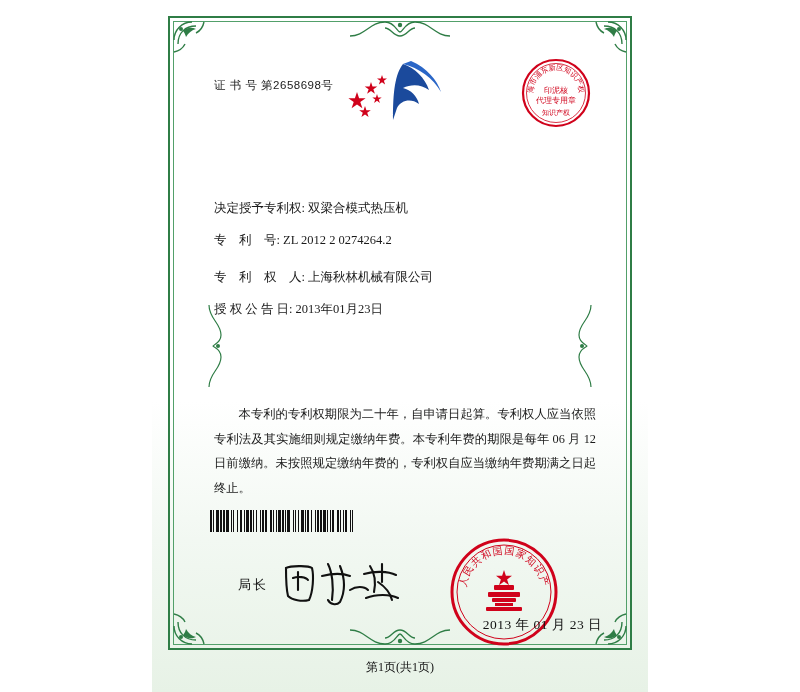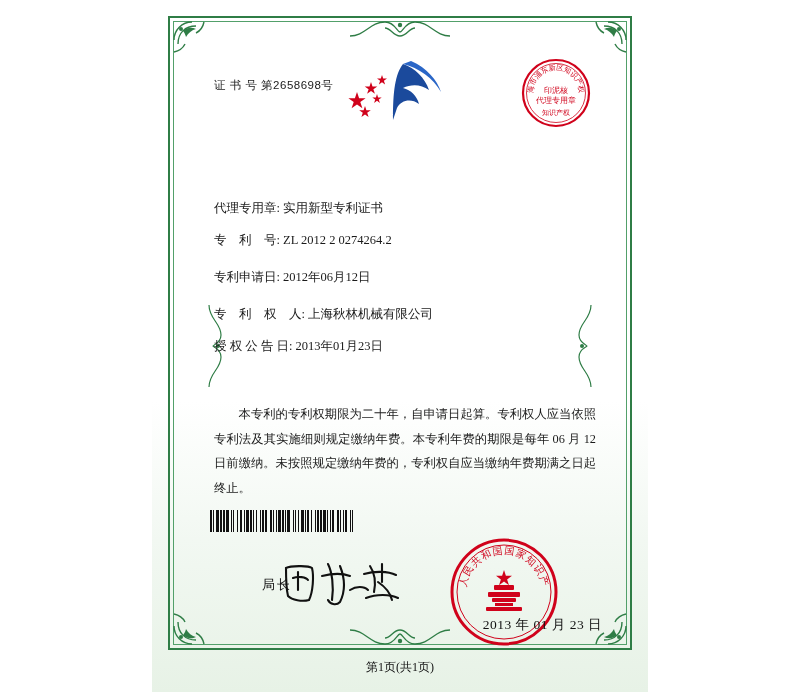--- a/index.html
+++ b/index.html
@@ -194,21 +194,20 @@
   }
 
   
   .sig-label {
     position: absolute;
     left: 86px;
     top: 576px;
     font-size: 13px;
     color: #111;
     letter-spacing: 2px;
-    margin-left: 24px;
   }
   .sig-mark {
     position: absolute;
     left: 126px;
     top: 556px;
     width: 130px;
     height: 58px;
   }
 
   
@@ -353,30 +352,26 @@
         </text>
         <text x="36" y="36" font-size="8" fill="#d0021b" text-anchor="middle" font-family="'DejaVu Serif',serif">印泥核</text>
         <text x="36" y="46" font-size="8" fill="#d0021b" text-anchor="middle" font-family="'DejaVu Serif',serif">代理专用章</text>
         <text x="36" y="58" font-size="7" fill="#d0021b" text-anchor="middle" font-family="'DejaVu Serif',serif">知识产权</text>
       </svg>
     </div>
 
 
     <div class="fields">
       <div class="field-row">
-        <span class="lbl">代理专用章:</span>
-        <span class="val">实用新型专利证书</span>
+        <span class="lbl">决定授予专利权:</span>
+        <span class="val">双梁合模式热压机</span>
       </div>
       <div class="field-row">
         <span class="lbl">专　利　号:</span>
         <span class="val">ZL 2012 2 0274264.2</span>
-      </div>
-      <div class="field-row" style="margin-top:20px;">
-        <span class="lbl">专利申请日:</span>
-        <span class="val">2012年06月12日</span>
       </div>
       <div class="field-row" style="margin-top:20px;">
         <span class="lbl">专　利　权　人:</span>
         <span class="val">上海秋林机械有限公司</span>
       </div>
       <div class="field-row" style="">
         <span class="lbl">授 权 公 告 日:</span>
         <span class="val">2013年01月23日</span>
       </div>
     </div>

